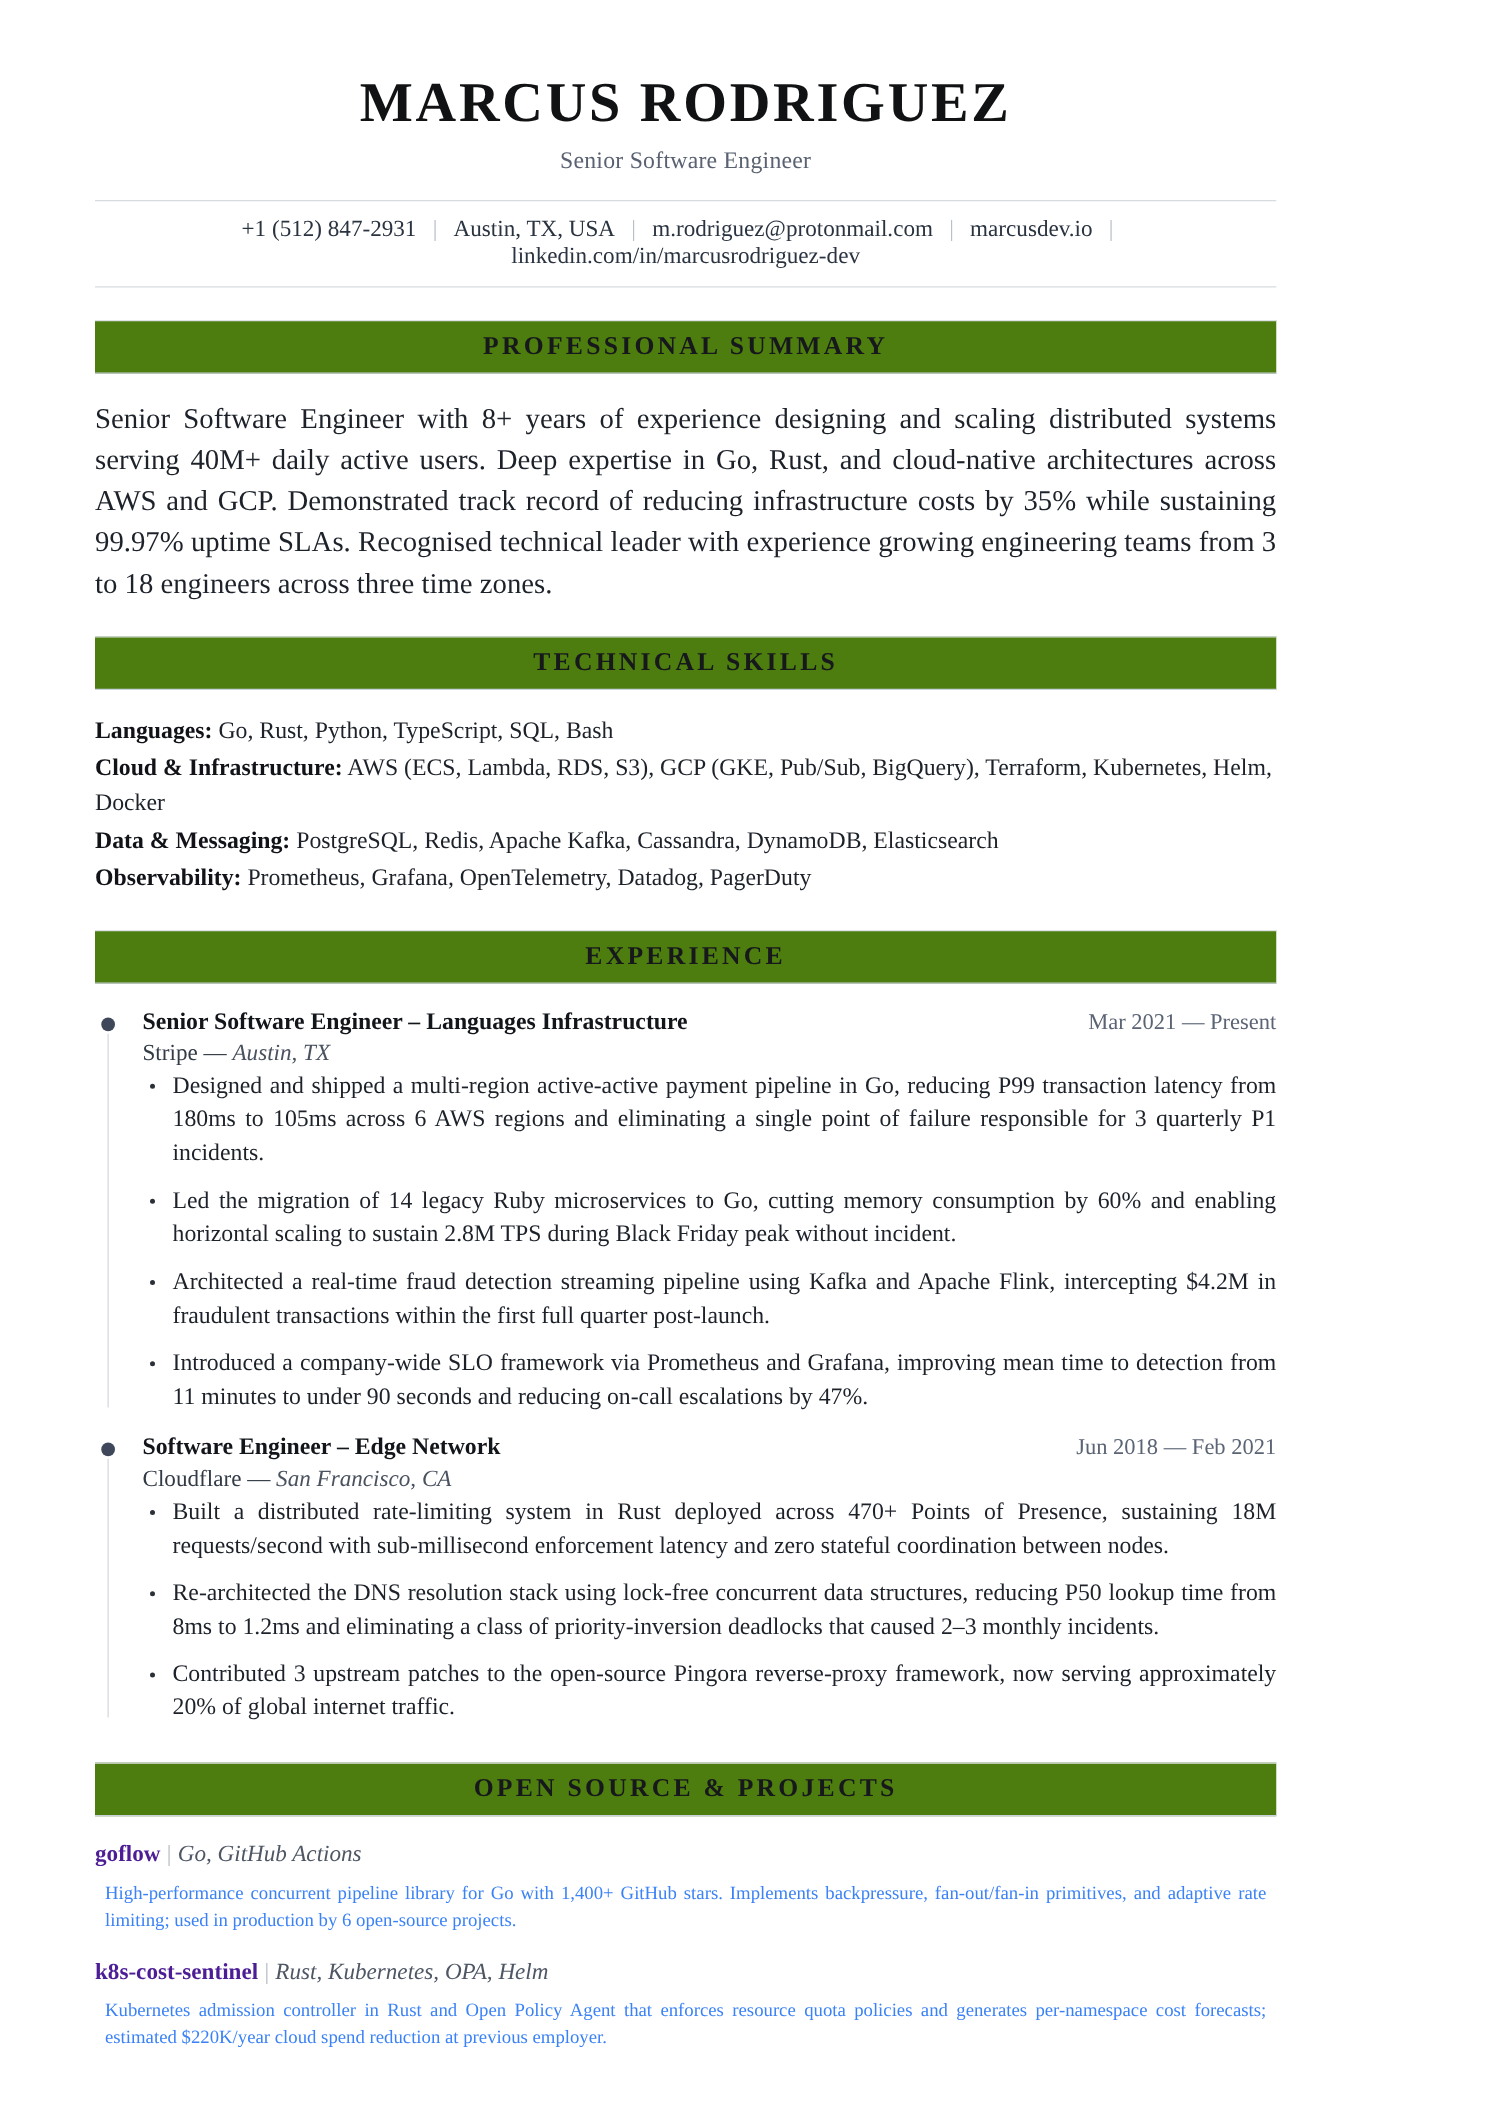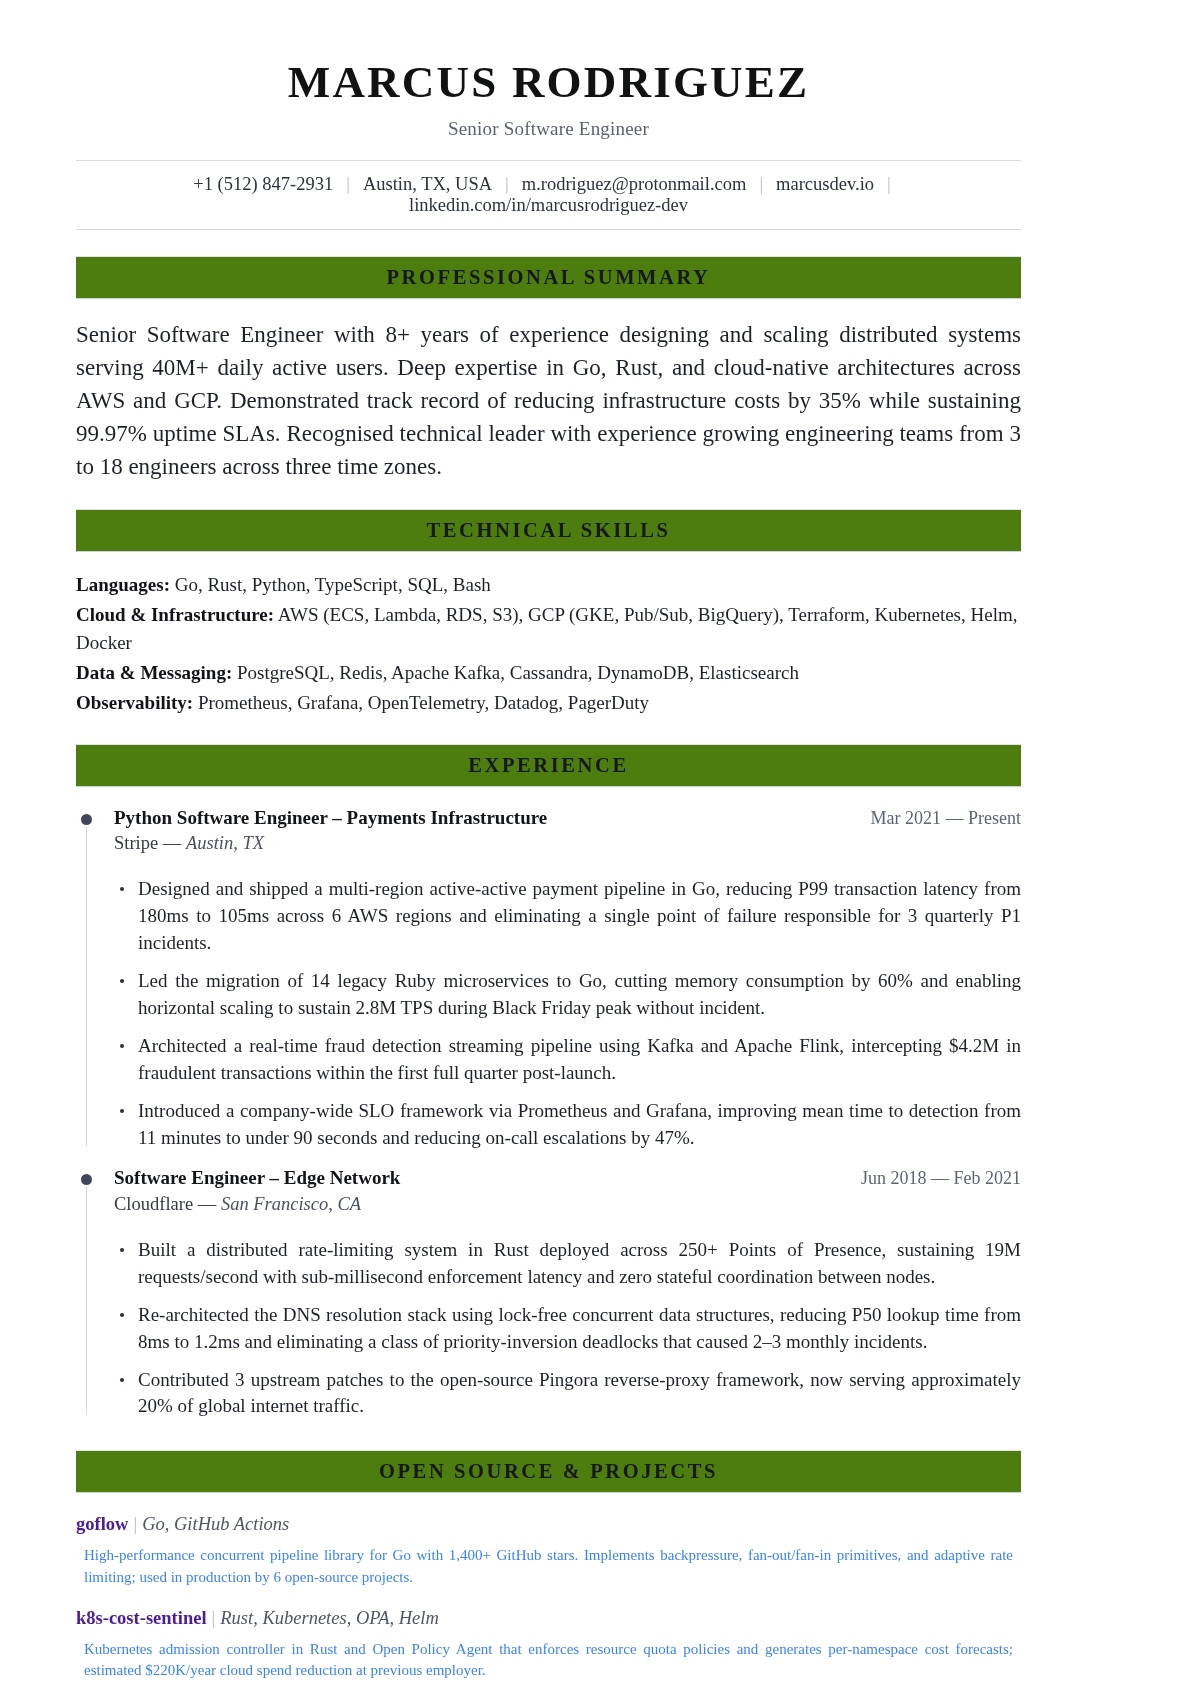--- a/index.html
+++ b/index.html
@@ -138,21 +138,21 @@
   }
   .exp-org {
     font-size: 18.5px;
     color: #333b47;
     margin-top: 1px;
     line-height: 1.35;
   }
   .exp-org .org-loc { font-style: italic; color: #4a5260; }
   .exp-bullets {
     list-style: none;
-    margin: 20px 0 0 0;
+    margin: 0 0 0 0;
     padding: 0;
   }
   .exp-bullets li {
     position: relative;
     padding-left: 24px;
     font-size: 19px;
     line-height: 1.42;
     color: #1d222a;
     text-align: justify;
     margin-bottom: 11px;
@@ -241,21 +241,21 @@
 
   <section class="section">
     <div class="section-head">
       <h2>EXPERIENCE</h2>
     </div>
 
     <div class="exp-entry">
       <span class="exp-dot"></span>
       <span class="exp-line"></span>
       <div class="exp-headrow">
-        <div class="exp-role">Python Software Engineer – Payments Infrastructure</div>
+        <div class="exp-role">Senior Software Engineer – Languages Infrastructure</div>
         <div class="exp-dates">Mar 2021 — Present</div>
       </div>
       <div class="exp-org">
         <span>Stripe</span><span> — </span><span class="org-loc">Austin, TX</span>
       </div>
       <ul class="exp-bullets">
         <li>Designed and shipped a multi-region active-active payment pipeline in Go, reducing P99 transaction latency from 180ms to 105ms across 6 AWS regions and eliminating a single point of failure responsible for 3 quarterly P1 incidents.</li>
         <li>Led the migration of 14 legacy Ruby microservices to Go, cutting memory consumption by 60% and enabling horizontal scaling to sustain 2.8M TPS during Black Friday peak without incident.</li>
         <li>Architected a real-time fraud detection streaming pipeline using Kafka and Apache Flink, intercepting $4.2M in fraudulent transactions within the first full quarter post-launch.</li>
         <li>Introduced a company-wide SLO framework via Prometheus and Grafana, improving mean time to detection from 11 minutes to under 90 seconds and reducing on-call escalations by 47%.</li>
@@ -266,21 +266,21 @@
       <span class="exp-dot"></span>
       <span class="exp-line"></span>
       <div class="exp-headrow">
         <div class="exp-role">Software Engineer – Edge Network</div>
         <div class="exp-dates">Jun 2018 — Feb 2021</div>
       </div>
       <div class="exp-org">
         <span>Cloudflare</span><span> — </span><span class="org-loc">San Francisco, CA</span>
       </div>
       <ul class="exp-bullets">
-        <li>Built a distributed rate-limiting system in Rust deployed across 250+ Points of Presence, sustaining 19M requests/second with sub-millisecond enforcement latency and zero stateful coordination between nodes.</li>
+        <li>Built a distributed rate-limiting system in Rust deployed across 470+ Points of Presence, sustaining 18M requests/second with sub-millisecond enforcement latency and zero stateful coordination between nodes.</li>
         <li>Re-architected the DNS resolution stack using lock-free concurrent data structures, reducing P50 lookup time from 8ms to 1.2ms and eliminating a class of priority-inversion deadlocks that caused 2–3 monthly incidents.</li>
         <li>Contributed 3 upstream patches to the open-source Pingora reverse-proxy framework, now serving approximately 20% of global internet traffic.</li>
       </ul>
     </div>
   </section>
 
   <section class="section">
     <div class="section-head">
       <h2>OPEN SOURCE &amp; PROJECTS</h2>
     </div>

